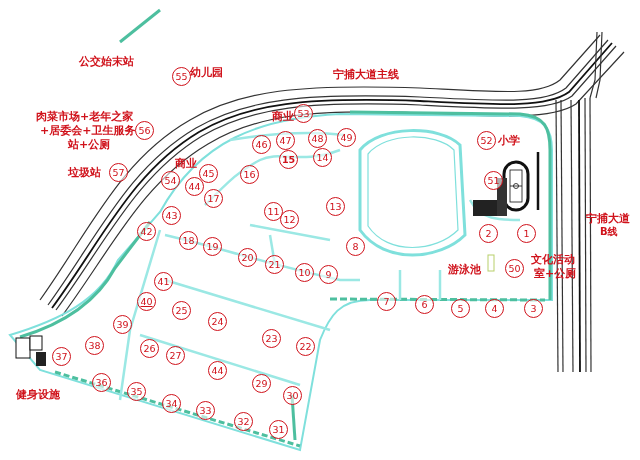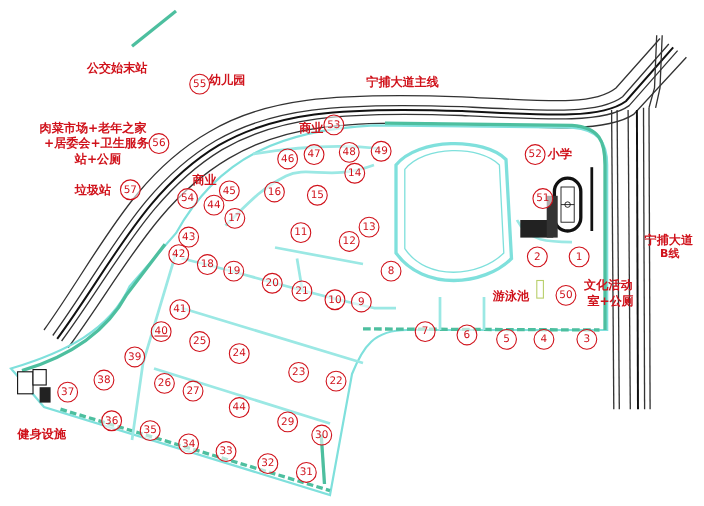--- a/index.html
+++ b/index.html
@@ -103,24 +103,24 @@
     <div class="bldg" style="left: 488px; top: 233px;">2</div>
     <div class="bldg" style="left: 533px; top: 308px;">3</div>
     <div class="bldg" style="left: 494px; top: 308px;">4</div>
     <div class="bldg" style="left: 460px; top: 308px;">5</div>
     <div class="bldg" style="left: 424px; top: 304px;">6</div>
     <div class="bldg" style="left: 386px; top: 301px;">7</div>
     <div class="bldg" style="left: 355px; top: 246px;">8</div>
     <div class="bldg" style="left: 328px; top: 274px;">9</div>
     <div class="bldg" style="left: 304px; top: 272px;">10</div>
     <div class="bldg" style="left: 273px; top: 211px;">11</div>
-    <div class="bldg" style="left: 317px; top: 219px;">12</div>
+    <div class="bldg" style="left: 289px; top: 219px;">12</div>
     <div class="bldg" style="left: 335px; top: 206px;">13</div>
     <div class="bldg" style="left: 322px; top: 157px;">14</div>
-    <div class="bldg" style="left: 288px; top: 177px;">15</div>
+    <div class="bldg" style="left: 288px; top: 159px; font-weight: bold;">15</div>
     <div class="bldg" style="left: 249px; top: 174px;">16</div>
     <div class="bldg" style="left: 213px; top: 198px;">17</div>
     <div class="bldg" style="left: 188px; top: 240px;">18</div>
     <div class="bldg" style="left: 212px; top: 246px;">19</div>
     <div class="bldg" style="left: 247px; top: 257px;">20</div>
     <div class="bldg" style="left: 274px; top: 264px;">21</div>
     <div class="bldg" style="left: 305px; top: 346px;">22</div>
     <div class="bldg" style="left: 271px; top: 338px;">23</div>
     <div class="bldg" style="left: 217px; top: 321px;">24</div>
     <div class="bldg" style="left: 181px; top: 310px;">25</div>
@@ -133,21 +133,21 @@
     <div class="bldg" style="left: 243px; top: 421px;">32</div>
     <div class="bldg" style="left: 205px; top: 410px;">33</div>
     <div class="bldg" style="left: 171px; top: 403px;">34</div>
     <div class="bldg" style="left: 136px; top: 391px;">35</div>
     <div class="bldg" style="left: 101px; top: 382px;">36</div>
     <div class="bldg" style="left: 61px; top: 356px;">37</div>
     <div class="bldg" style="left: 94px; top: 345px;">38</div>
     <div class="bldg" style="left: 122px; top: 324px;">39</div>
     <div class="bldg" style="left: 146px; top: 301px; text-decoration: underline;">40</div>
     <div class="bldg" style="left: 163px; top: 281px;">41</div>
-    <div class="bldg" style="left: 162px; top: 231px;">42</div>
+    <div class="bldg" style="left: 146px; top: 231px;">42</div>
     <div class="bldg" style="left: 171px; top: 215px;">43</div>
     <div class="bldg" style="left: 194px; top: 186px;">44</div>
     <div class="bldg" style="left: 208px; top: 173px;">45</div>
     <div class="bldg" style="left: 261px; top: 144px;">46</div>
     <div class="bldg" style="left: 285px; top: 140px;">47</div>
     <div class="bldg" style="left: 317px; top: 138px;">48</div>
     <div class="bldg" style="left: 346px; top: 137px;">49</div>
     <div class="bldg" style="left: 514px; top: 268px;">50</div>
     <div class="bldg" style="left: 493px; top: 180px;">51</div>
     <div class="bldg" style="left: 486px; top: 140px;">52</div>

